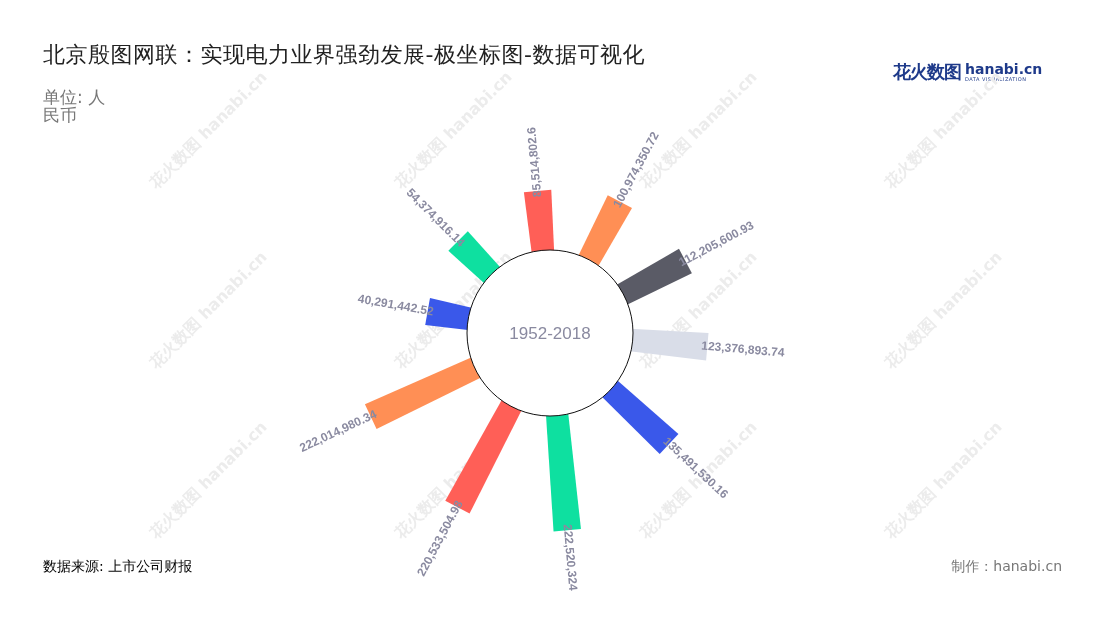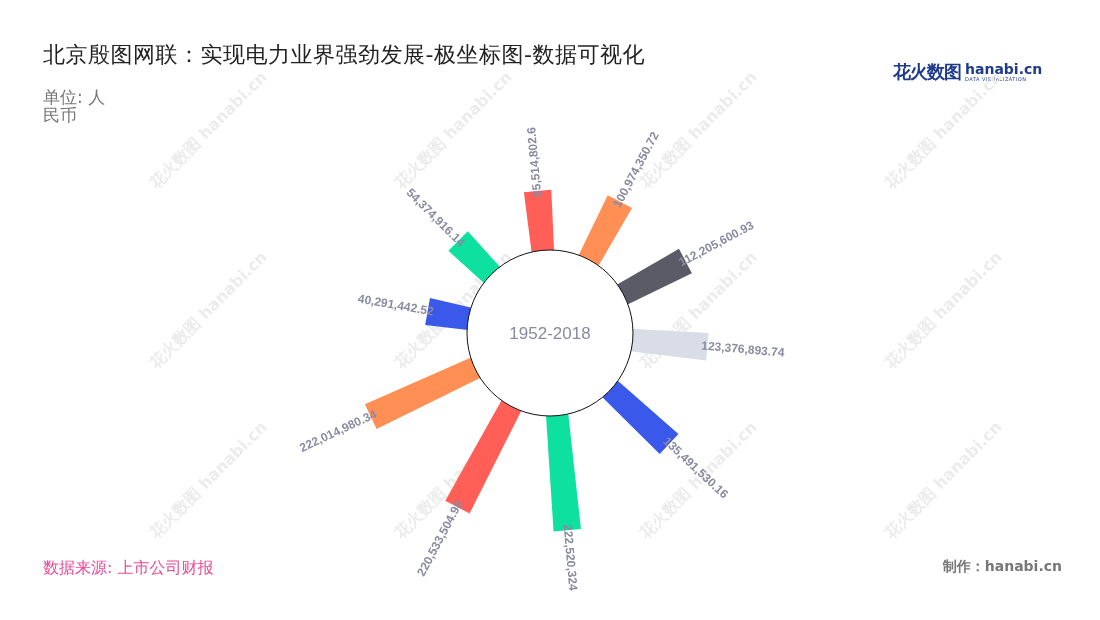--- a/index.html
+++ b/index.html
@@ -5,22 +5,22 @@
   html, body { margin:0; padding:0; background:#ffffff; }
   body { width:1100px; height:620px; position:relative; overflow:hidden; font-family:"DejaVu Sans","Liberation Sans",sans-serif; }
   .title { position:absolute; left:43px; top:40px; font-size:22px; color:#222; letter-spacing:0.5px; }
   .unit { position:absolute; left:43px; top:88px; width:70px; font-size:17px; color:#777; line-height:18px; }
   .logo { position:absolute; left:893px; top:60px; display:flex; align-items:flex-end; gap:4px; }
   .logo-cn { font-size:18px; font-weight:bold; color:#1e3a8a; letter-spacing:-1px; }
   .logo-cn .light { font-weight:bold; }
   .logo-en { display:flex; flex-direction:column; line-height:10px; }
   .logo-en .main { font-size:14px; font-weight:bold; color:#1e3a8a; }
   .logo-en .sub { font-size:5px; color:#1e3a8a; letter-spacing:0.5px; }
-  .source { position:absolute; left:43px; top:558px; font-size:16px; color:#ec4899; }
-  .maker { position:absolute; right:38px; top:558px; font-size:14px; color:#777;font-weight:bold; }
+  .source { position:absolute; left:43px; top:558px; font-size:14px; color:#000000; }
+  .maker { position:absolute; right:38px; top:558px; font-size:14px; color:#777; }
   svg.chart { position:absolute; left:0; top:0; }
   .wm { position:absolute; font-size:16px; color:#ececec; transform:rotate(-45deg); font-weight:bold; pointer-events:none; }
 </style>
 </head>
 <body>
 
 <div class="title">北京殷图网联：实现电力业界强劲发展-极坐标图-数据可视化</div>
 <div class="unit">单位: 人民币</div>
 
 <div class="logo">

